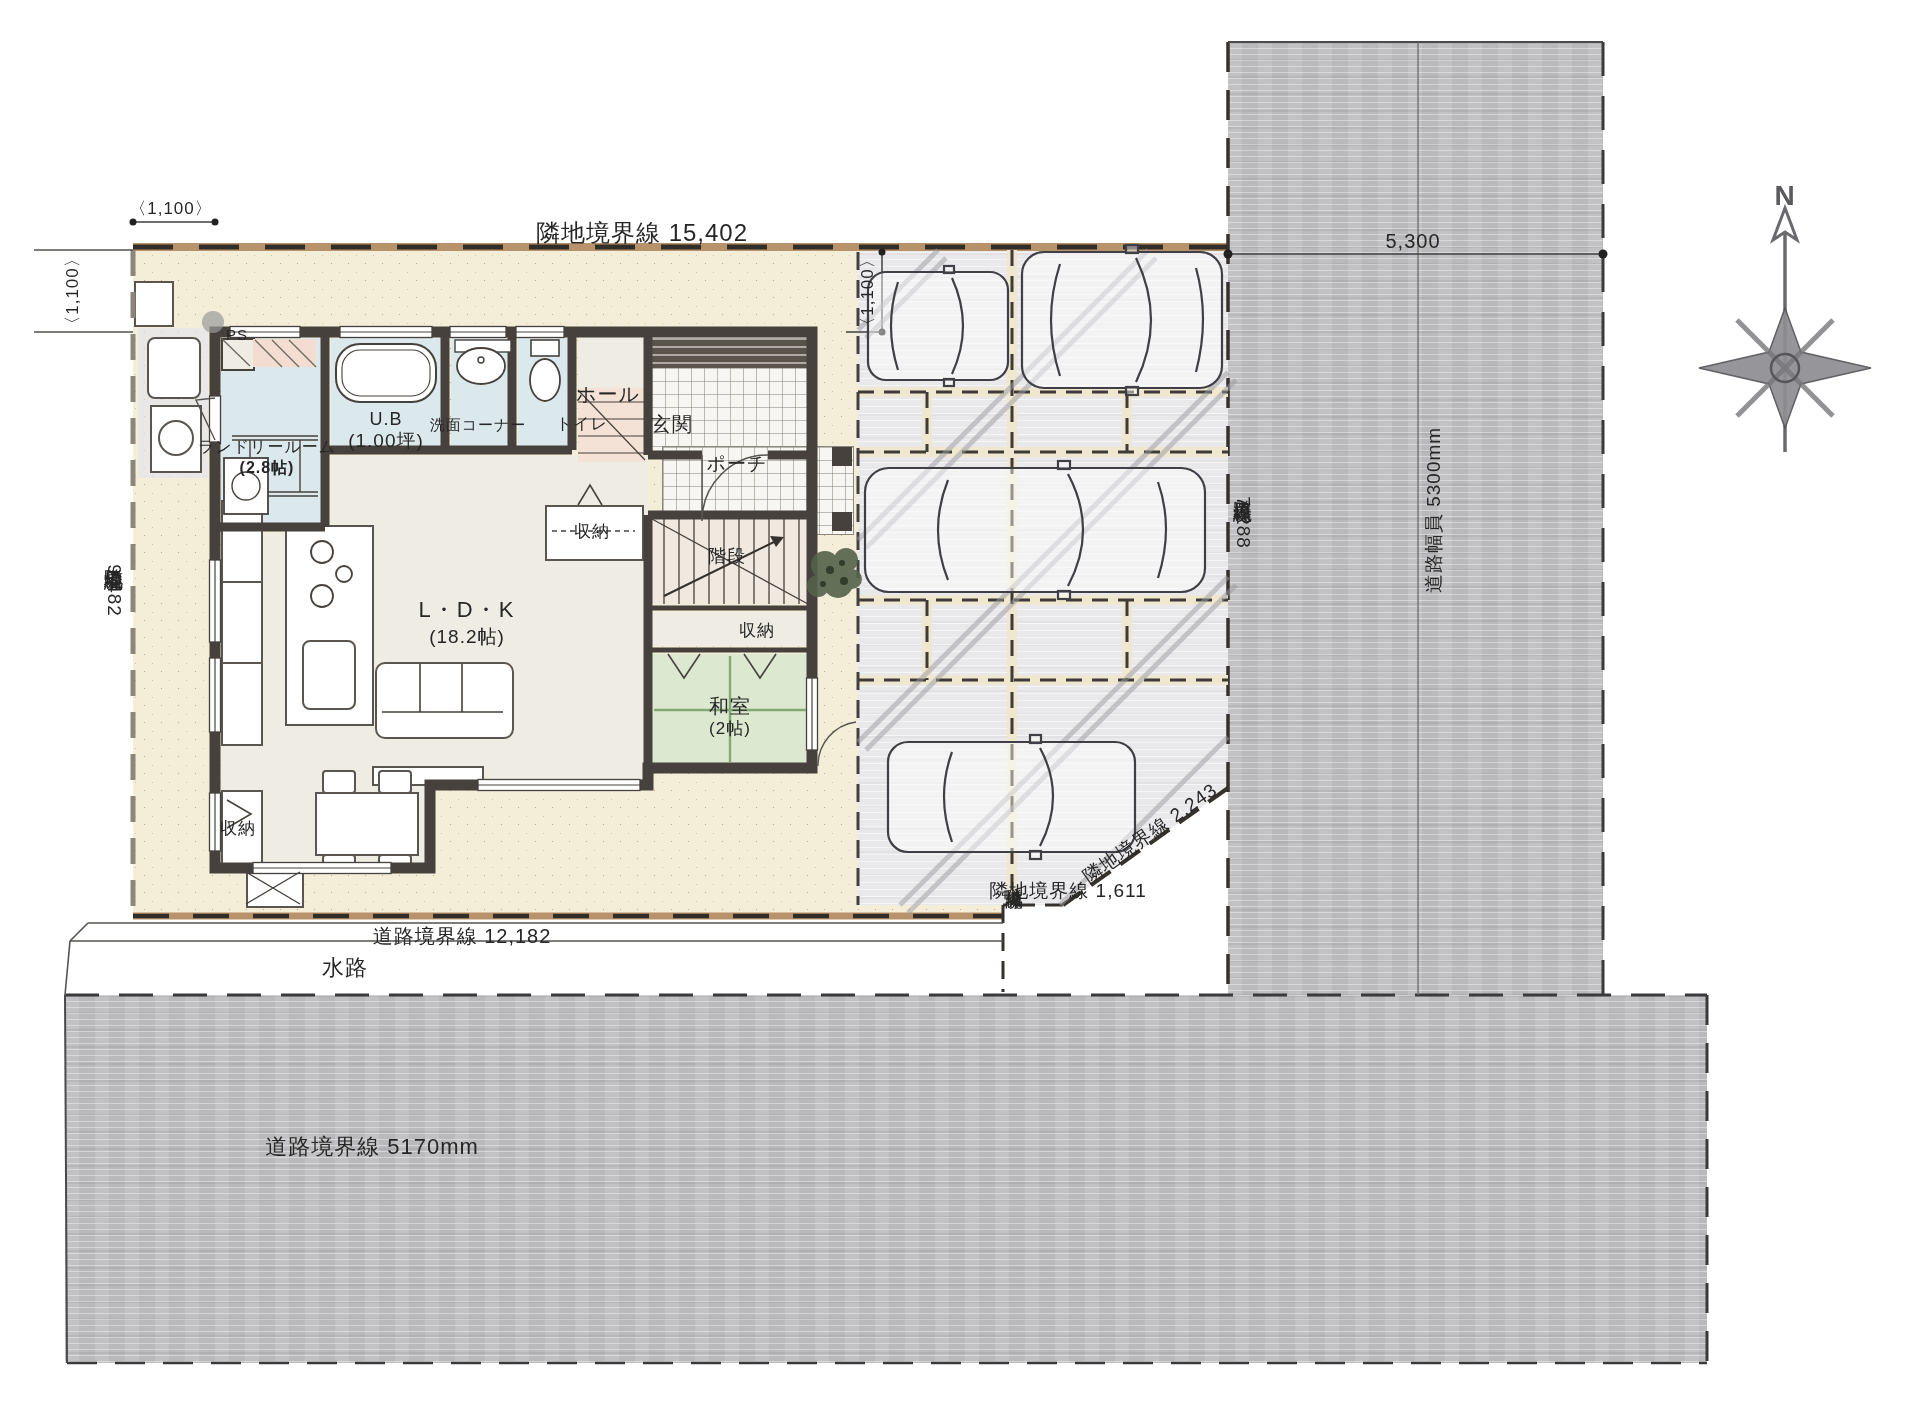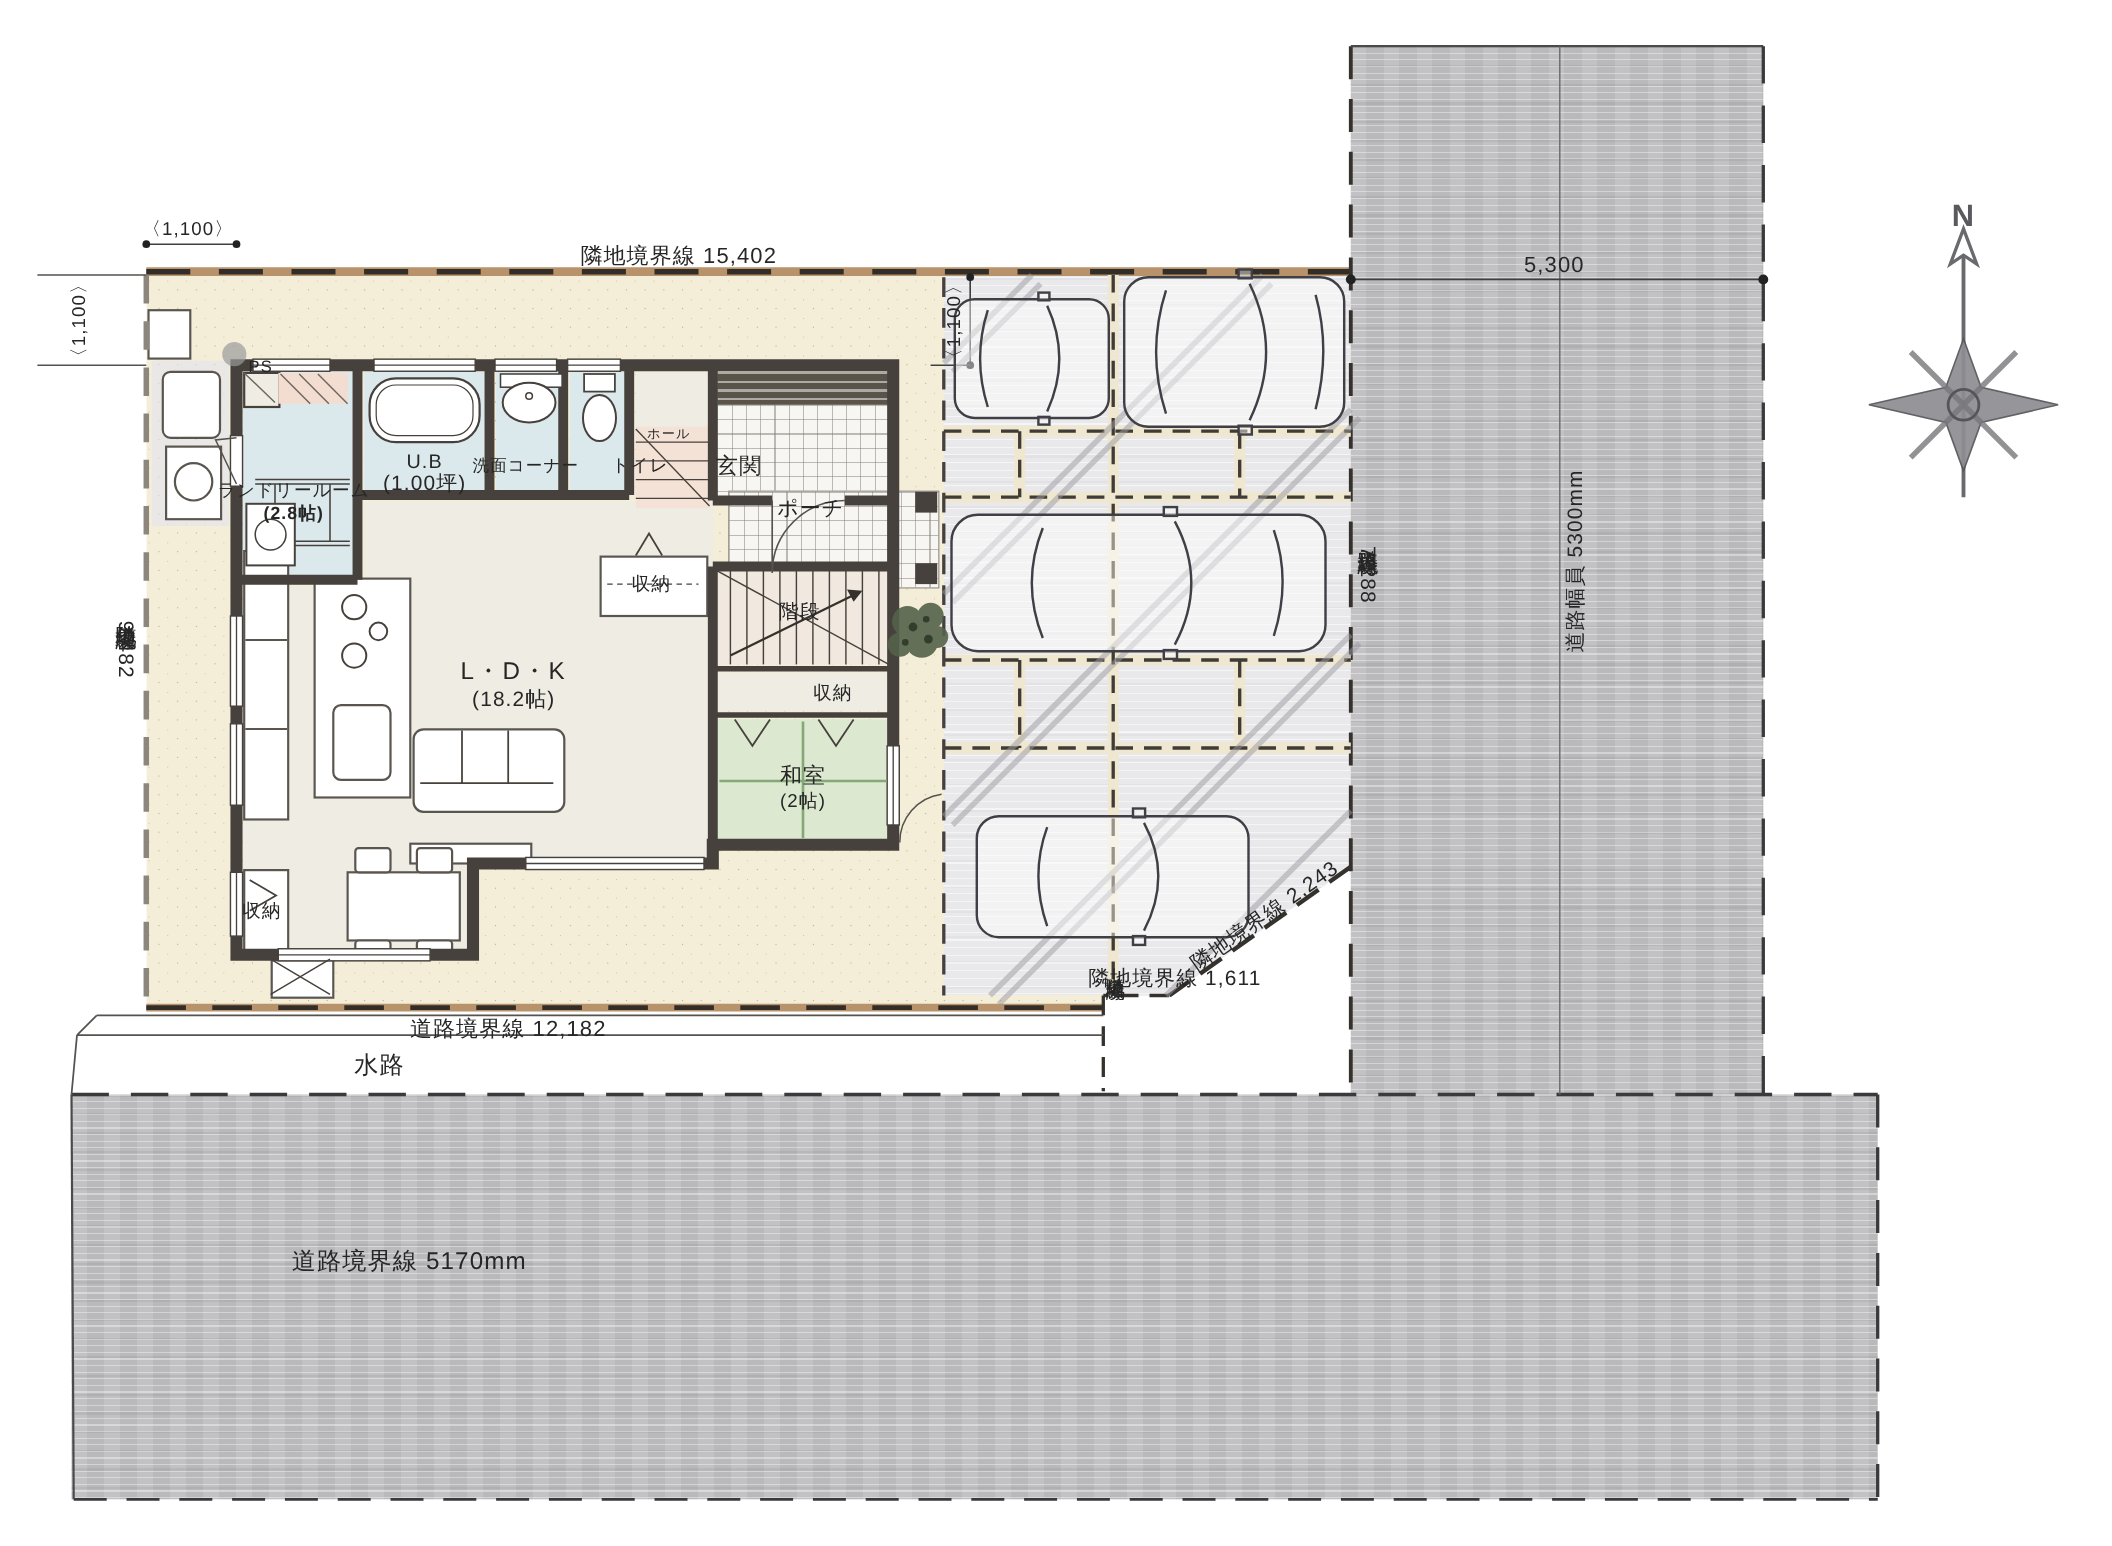--- a/index.html
+++ b/index.html
@@ -293,21 +293,21 @@
       <g stroke="#77777b" stroke-width="5" opacity="0.8">
         <line x1="1785" y1="368" x2="1833" y2="320"></line>
           <line x1="1785" y1="368" x2="1833" y2="416"></line>
         <line x1="1785" y1="368" x2="1737" y2="416"></line>
           <line x1="1785" y1="368" x2="1737" y2="320"></line>
       </g>
       <circle cx="1785" cy="368" r="14" fill="none" stroke="#55555a" stroke-width="2.5"></circle>
     </g>
   </svg>
 
-  <div class="lbl" style="left:617px;top:233px;font-size:20px;">隣地境界線 15,402</div>
+  <div class="lbl" style="left:642px;top:233px;font-size:24px;">隣地境界線 15,402</div>
   <div class="lbl vt" style="left:114px;top:585px;font-size:19px;">隣地境界線 9,482</div>
   <div class="lbl" style="left:462px;top:936px;font-size:20px;">道路境界線 12,182</div>
   <div class="lbl vt" style="left:1243px;top:517px;font-size:19px;">道路境界線 7,288</div>
   <div class="lbl rdiag" style="left:1150px;top:833px;font-size:19px;">隣地境界線 2,243</div>
   <div class="lbl" style="left:1068px;top:890px;font-size:19px;">隣地境界線 1,611</div>
   <div class="lbl vt" style="left:1014px;top:878px;font-size:17px;">隣地境界線</div>
 
   <div class="lbl" style="left:171px;top:208px;font-size:17px;">〈1,100〉</div>
   <div class="lbl r90" style="left:72px;top:291px;font-size:17px;">〈1,100〉</div>
   <div class="lbl r90" style="left:867px;top:292px;font-size:17px;">〈1,100〉</div>
@@ -317,21 +317,21 @@
   <div class="lbl" style="left:345px;top:968px;font-size:22px;text-align:right;">水路</div>
   <div class="lbl" style="left:1785px;top:196px;font-size:28px;color:#5a5a5e;font-weight:bold;">N</div>
 
   <div class="lbl" style="left:237px;top:334px;font-size:15px;">PS</div>
   <div class="lbl" style="left:267px;top:447px;font-size:16px;">ランドリールーム</div>
   <div class="lbl" style="left:267px;top:468px;font-size:16px;font-weight:bold;">(2.8帖)</div>
   <div class="lbl" style="left:386px;top:419px;font-size:18px;">U.B</div>
   <div class="lbl" style="left:386px;top:440px;font-size:19px;text-align:center;">(1.00坪)</div>
   <div class="lbl" style="left:478px;top:424px;font-size:15px;">洗面コーナー</div>
   <div class="lbl" style="left:542px;top:424px;font-size:16px;margin-left:40px;">トイレ</div>
-  <div class="lbl" style="left:608px;top:394px;font-size:12px;">ホール</div>
+  <div class="lbl" style="left:608px;top:394px;font-size:20px;">ホール</div>
   <div class="lbl" style="left:672px;top:424px;font-size:20px;">玄関</div>
   <div class="lbl" style="left:737px;top:463px;font-size:19px;">ポーチ</div>
   <div class="lbl" style="left:727px;top:556px;font-size:18px;">階段</div>
   <div class="lbl" style="left:592px;top:531px;font-size:17px;">収納</div>
   <div class="lbl" style="left:757px;top:630px;font-size:17px;">収納</div>
   <div class="lbl" style="left:730px;top:706px;font-size:20px;">和室</div>
   <div class="lbl" style="left:730px;top:728px;font-size:17px;">(2帖)</div>
   <div class="lbl" style="left:238px;top:828px;font-size:17px;">収納</div>
   <div class="lbl" style="left:467px;top:610px;font-size:22px;letter-spacing:2px;">L・D・K</div>
   <div class="lbl" style="left:467px;top:636px;font-size:19px;">(18.2帖)</div>

